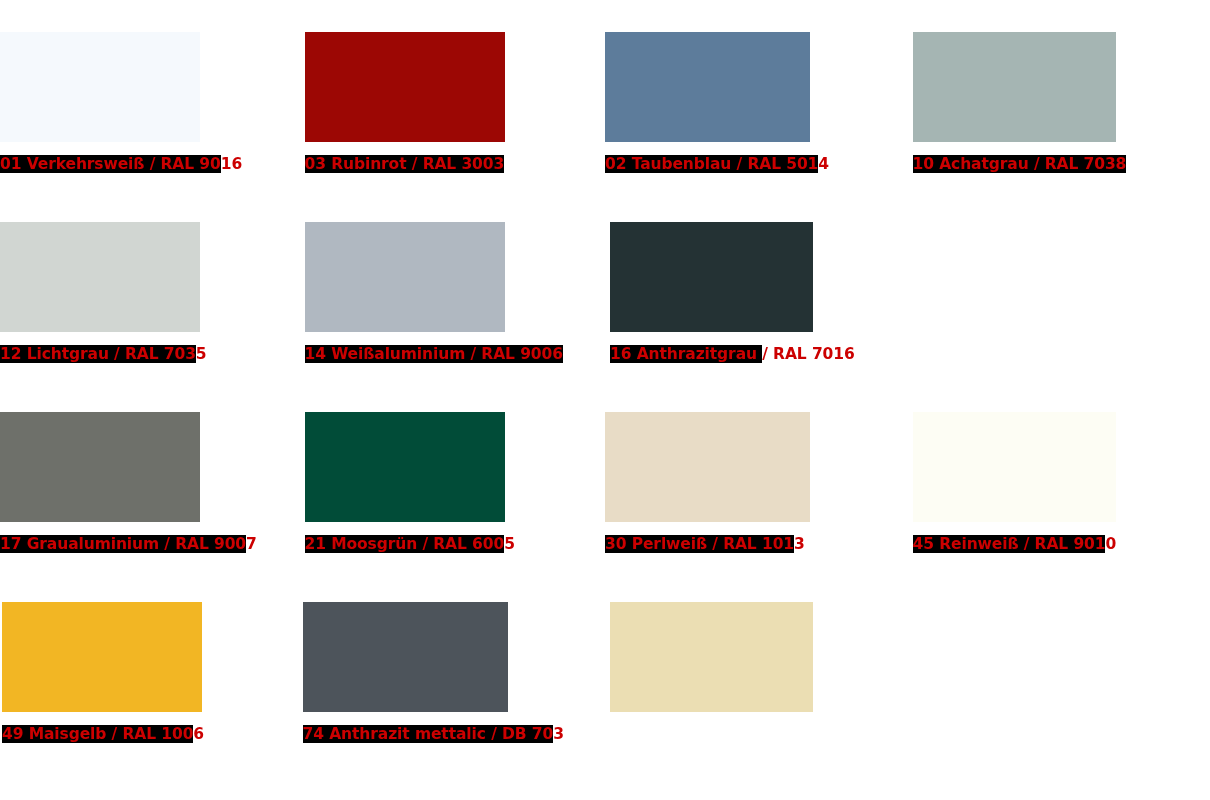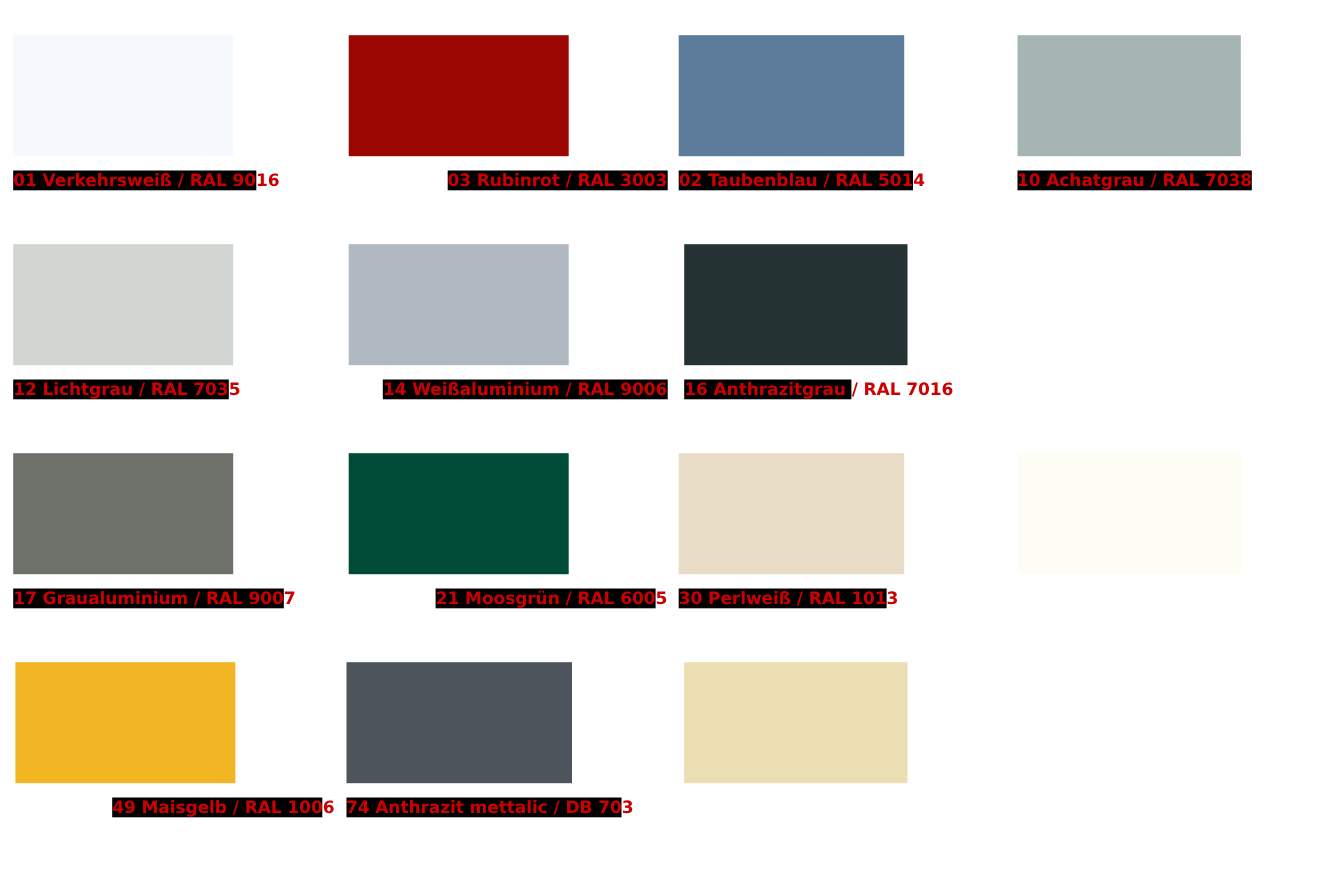--- a/index.html
+++ b/index.html
@@ -11,36 +11,36 @@
     width: 1210px;
     height: 800px;
     font-family: "DejaVu Sans", sans-serif;
     overflow: hidden;
   }
   #swatch-grid {
     position: relative;
     width: 1210px;
     height: 562px;
     box-sizing: border-box;
-    padding: 32px 0 0 12px;
+    padding: 32px 0 0 0;
   }
   .swatch-row {
     display: flex;
     width: 1210px;
     height: 190px;
     box-sizing: border-box;
   }
   .swatch-cell {
     width: 302.5px;
     box-sizing: border-box;
     padding-left: 0px;
     position: relative;
   }
   .swatch-cell.col-0 { padding-left: 0px; }
-  .swatch-cell.col-1 { padding-left: 2px; text-align: right; }
+  .swatch-cell.col-1 { padding-left: 2px; }
   .swatch-cell.col-2 { padding-left: 0px; }
   .swatch-cell.col-3 { padding-left: 5px; }
 
   .swatch-chip {
     width: 200px;
     height: 110px;
     display: block;
   }
   .col-1 .swatch-chip { width: 200px; }
   .col-2 .swatch-chip { width: 205px; }
@@ -108,20 +108,21 @@
       <div class="swatch-cell col-1">
         <div class="swatch-chip" style="background: rgb(1, 76, 56);"></div>
         <div class="swatch-label-wrap"><span class="swatch-label"><span class="hl">21 Moosgrün / RAL 600</span><span>5</span></span></div>
       </div>
       <div class="swatch-cell col-2">
         <div class="swatch-chip" style="background: rgb(232, 220, 198);"></div>
         <div class="swatch-label-wrap"><span class="swatch-label"><span class="hl">30 Perlweiß / RAL 101</span><span>3</span></span></div>
       </div>
       <div class="swatch-cell col-3">
         <div class="swatch-chip" style="background: rgb(253, 253, 244);"></div>
+        <div class="swatch-label-wrap"><span class="swatch-label"><span class="hl">45 Reinweiß / RAL 901</span><span>0</span></span></div>
       </div>
     </div>
     <div class="swatch-row">
       <div class="swatch-cell col-1">
         <div class="swatch-chip" style="background: rgb(242, 182, 36);"></div>
         <div class="swatch-label-wrap"><span class="swatch-label"><span class="hl">49 Maisgelb / RAL 100</span><span>6</span></span></div>
       </div>
       <div class="swatch-cell col-2">
         <div class="swatch-chip" style="background: rgb(77, 84, 91);"></div>
         <div class="swatch-label-wrap"><span class="swatch-label"><span class="hl">74 Anthrazit mettalic / DB 70</span><span>3</span></span></div>

